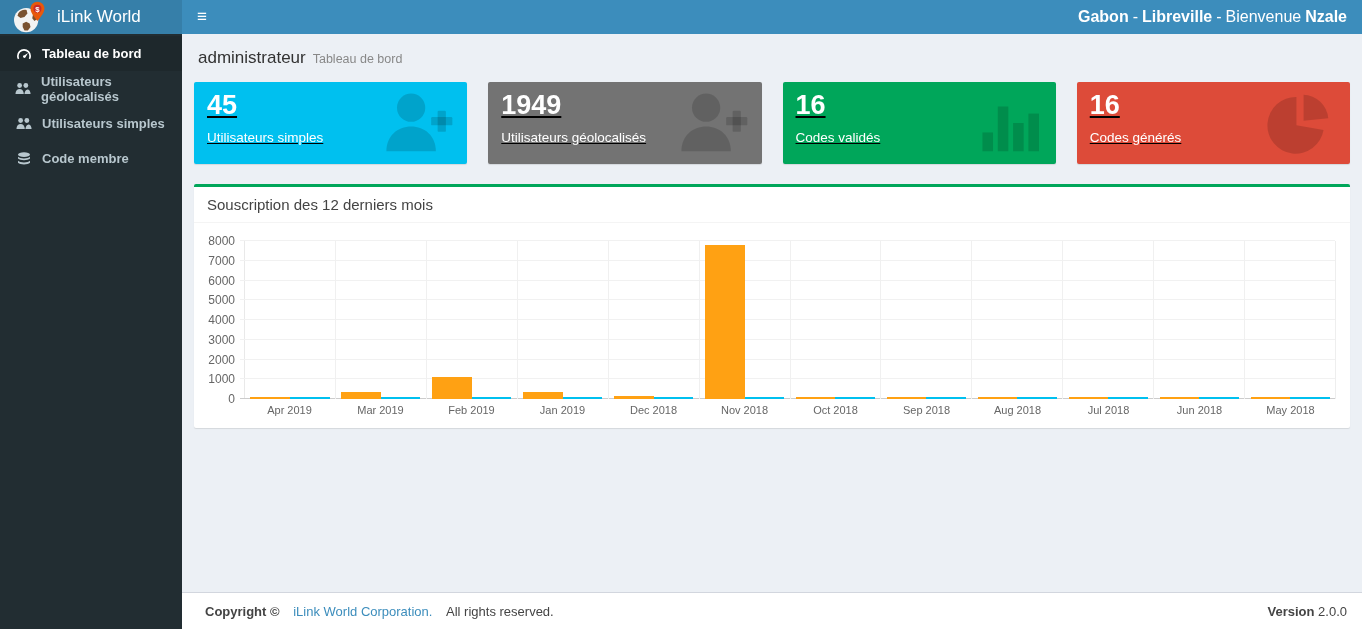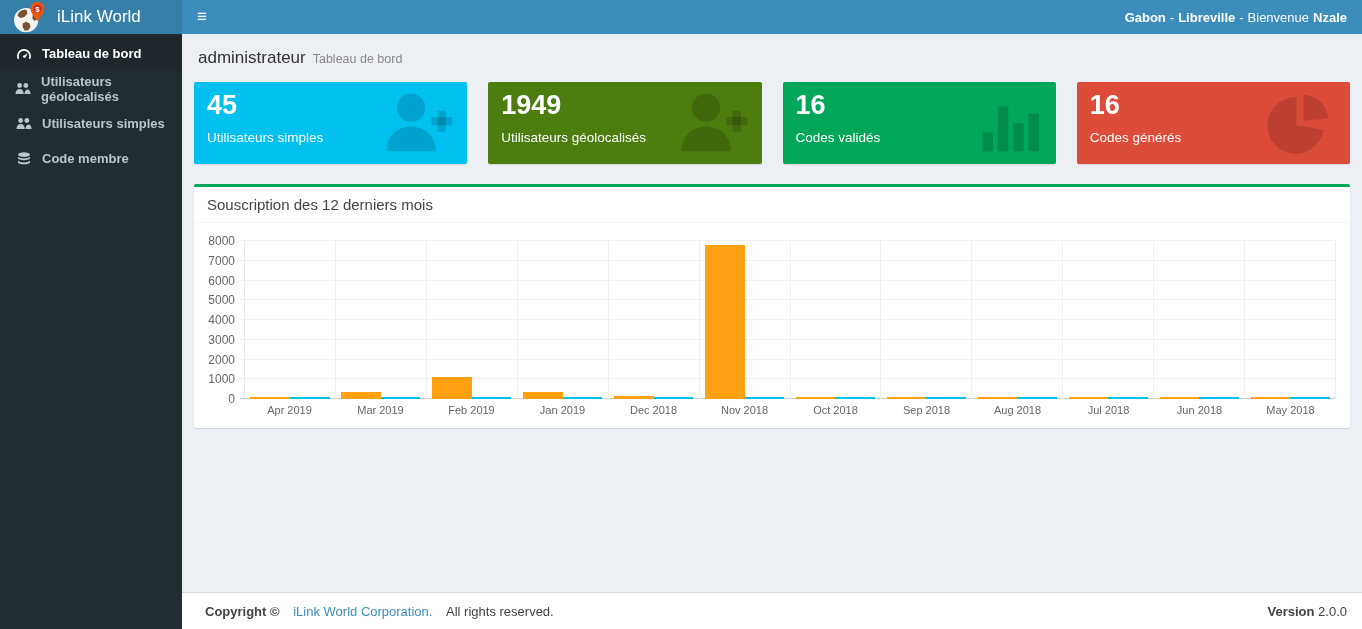--- a/index.html
+++ b/index.html
@@ -19,31 +19,31 @@
     height: 35px; color: #b8c7ce; font-size: 13px; font-weight: 600; cursor: pointer; }
   .sb-item.active { background: #1e282c; color: #fff; }
   .sb-item .icon { width: 17px; display: flex; justify-content: center; align-items: center; }
 
   
   .main { margin-left: 182px; height: 629px; display: flex; flex-direction: column; }
   .topbar { flex: 0 0 34px; height: 34px; background: #3c8dbc; display: flex;
     align-items: center; color: #fff; }
   .hamburger { padding: 0 15px; height: 100%; display: flex; align-items: center;
     font-size: 17px; cursor: pointer; }
-  .topbar-right { margin-left: auto; padding-right: 15px; font-size: 13px;
+  .topbar-right { margin-left: auto; padding-right: 15px; font-size: 16px;
     display: flex; gap: 4px; align-items: center; }
   .topbar-right b { font-weight: 700; }
 
   .content { flex: 1; padding: 8px 12px 0; overflow: hidden; }
   .page-header { padding: 6px 4px 14px; }
   .page-title { font-size: 17px; color: #333; }
   .page-subtitle { font-size: 12.5px; color: #888; margin-left: 7px; }
 
   
-  .cards { display: flex; gap: 21px; }
+  .cards { display: flex; gap: 21px; text-decoration: underline; }
   .card { flex: 1; height: 82px; border-radius: 2px; position: relative; color: #fff;
     padding: 8px 13px; box-shadow: 0 1px 1px rgba(0,0,0,.1); overflow: hidden; }
   .card-value { font-size: 27px; font-weight: 700; line-height: 1.15; }
   .card-label { font-size: 13.5px; margin-top: 9px; }
   .card .big-icon { position: absolute; right: 12px; top: 50%;
     transform: translateY(-50%); color: rgba(0,0,0,0.15); }
   .card .big-icon svg { width: 76px; height: 66px; display: block; }
 
   
   .box { margin-top: 20px; background: #fff; border-top: 3px solid #00a65a;
@@ -167,21 +167,21 @@
             <div class="card-label">Utilisateurs simples</div>
             <span class="big-icon">
               <svg viewBox="0 0 64 56" fill="currentColor">
                 <circle cx="27" cy="15" r="12"></circle>
                 <path d="M6 52c0-13 9.5-21 21-21s21 8 21 21z"></path>
                 <rect x="44" y="23" width="18" height="7" rx="1"></rect>
                 <rect x="49.5" y="17.5" width="7" height="18" rx="1"></rect>
               </svg>
             </span>
           </div>
-          <div class="card" style="background: #4d7c0f;">
+          <div class="card" style="background: #737373;">
             <div class="card-value">1949</div>
             <div class="card-label">Utilisateurs géolocalisés</div>
             <span class="big-icon">
               <svg viewBox="0 0 64 56" fill="currentColor">
                 <circle cx="27" cy="15" r="12"></circle>
                 <path d="M6 52c0-13 9.5-21 21-21s21 8 21 21z"></path>
                 <rect x="44" y="23" width="18" height="7" rx="1"></rect>
                 <rect x="49.5" y="17.5" width="7" height="18" rx="1"></rect>
               </svg>
             </span>

